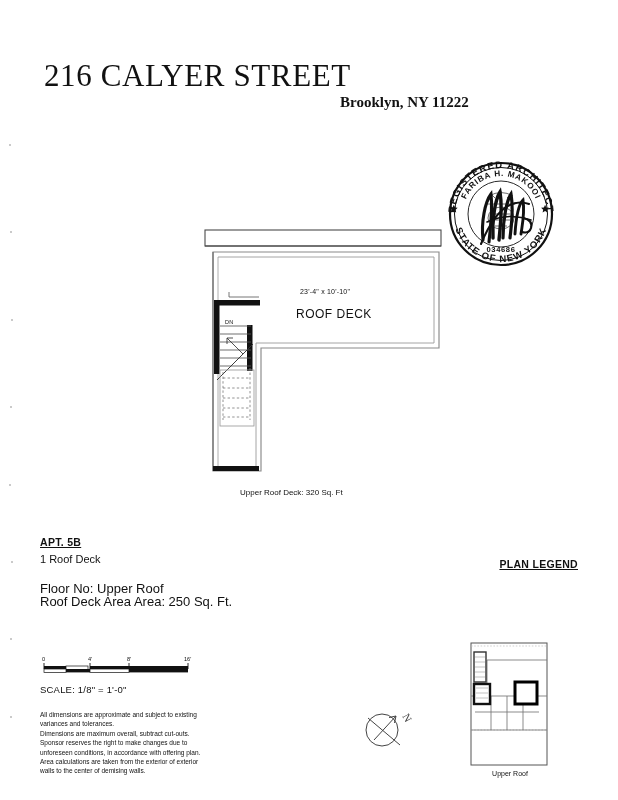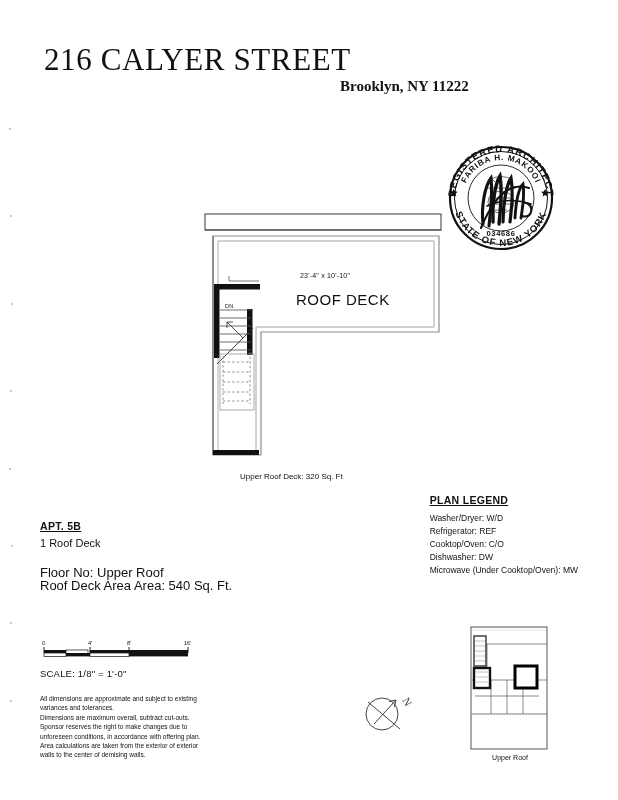--- a/index.html
+++ b/index.html
@@ -1,56 +1,56 @@
 <!DOCTYPE html>
 <html><head>
 <meta charset="utf-8">
 <style>
   html,body{margin:0;padding:0;background:#ffffff;}
   body{width:618px;height:800px;position:relative;overflow:hidden;
        font-family:"Liberation Sans",sans-serif;color:#1a1a1a;
        -webkit-font-smoothing:antialiased;}
 
-  .page{position:absolute;inset:0;background:#fff;}
+  .page{position:absolute;inset:0;background:#fff;margin-top:16px;}
 
   
   .title{position:absolute;left:44px;top:42px;
          font-family:"Liberation Serif",serif;font-size:31px;
          letter-spacing:.6px;color:#111;white-space:nowrap;}
   .subtitle{position:absolute;left:340px;top:78px;
             font-family:"Liberation Serif",serif;font-size:15px;
             font-weight:bold;color:#111;white-space:nowrap;}
 
   
   .seal{position:absolute;left:437px;top:136px;width:128px;height:118px;}
   .seal svg{display:block;}
 
   
   .plan{position:absolute;left:203px;top:212px;width:240px;height:245px;}
   .plan svg{display:block;}
 
   .plan-label-dim{position:absolute;left:300px;top:272px;font-size:7px;
                   letter-spacing:.2px;color:#111;white-space:nowrap;}
-  .plan-label-room{position:absolute;left:296px;top:291px;font-size:15px;
+  .plan-label-room{position:absolute;left:296px;top:291px;font-size:12px;
                    letter-spacing:.5px;color:#111;white-space:nowrap;}
   .plan-label-dn{position:absolute;left:225px;top:303px;font-size:5.5px;
                  letter-spacing:.2px;color:#111;}
   .plan-caption{position:absolute;left:240px;top:472px;font-size:8px;
                 color:#111;white-space:nowrap;}
 
   
   .apt-block{position:absolute;left:40px;top:520px;}
   .apt-name{font-size:10.5px;font-weight:bold;color:#111;
             text-decoration:underline;letter-spacing:.3px;}
   .apt-rooms{font-size:11px;color:#111;margin-top:5px;}
   .apt-meta{margin-top:17px;}
   .apt-meta div{font-size:13px;color:#111;line-height:13px;}
 
   
-  .legend{position:absolute;right:40px;top:494px;text-align:left;}
+  .legend{position:absolute;right:40px;top:542px;text-align:center;}
   .legend-title{font-size:10.5px;font-weight:bold;color:#111;
                 text-decoration:underline;letter-spacing:.3px;}
   .legend ul{list-style:none;margin:6px 0 0;padding:0;}
   .legend li{font-size:8.5px;color:#111;line-height:13px;white-space:nowrap;}
 
   
   .scalebar{position:absolute;left:40px;top:638px;width:155px;height:26px;}
   .scalebar svg{display:block;}
   .scale-text{position:absolute;left:40px;top:668px;font-size:9.5px;
               color:#111;letter-spacing:.2px;white-space:nowrap;}
@@ -198,33 +198,26 @@
   <div class="plan-label-dim">23'-4" x 10'-10"</div>
   <div class="plan-label-room">ROOF DECK</div>
   <div class="plan-label-dn">DN</div>
   <div class="plan-caption">Upper Roof Deck: 320 Sq. Ft</div>
 
   <div class="apt-block">
     <div class="apt-name">APT. 5B</div>
     <div class="apt-rooms">1 Roof Deck</div>
     <div class="apt-meta">
       <div>Floor No: Upper Roof</div>
-      <div>Roof Deck Area Area: 540 Sq. Ft.</div>
+      <div>Roof Deck Area Area: 250 Sq. Ft.</div>
     </div>
   </div>
 
   <div class="legend">
     <div class="legend-title">PLAN LEGEND</div>
-    <ul>
-      <li>Washer/Dryer: W/D</li>
-      <li>Refrigerator: REF</li>
-      <li>Cooktop/Oven: C/O</li>
-      <li>Dishwasher: DW</li>
-      <li>Microwave (Under Cooktop/Oven): MW</li>
-    </ul>
   </div>
 
   <div class="scalebar">
     <svg width="155" height="26" viewBox="0 0 155 26">
 
       <text x="2" y="7" font-size="5.6" font-family="Liberation Sans, sans-serif" fill="#111">0</text>
       <text x="48" y="7" font-size="5.6" font-family="Liberation Sans, sans-serif" fill="#111">4'</text>
       <text x="87" y="7" font-size="5.6" font-family="Liberation Sans, sans-serif" fill="#111">8'</text>
       <text x="144" y="7" font-size="5.6" font-family="Liberation Sans, sans-serif" fill="#111">16'</text>
 

